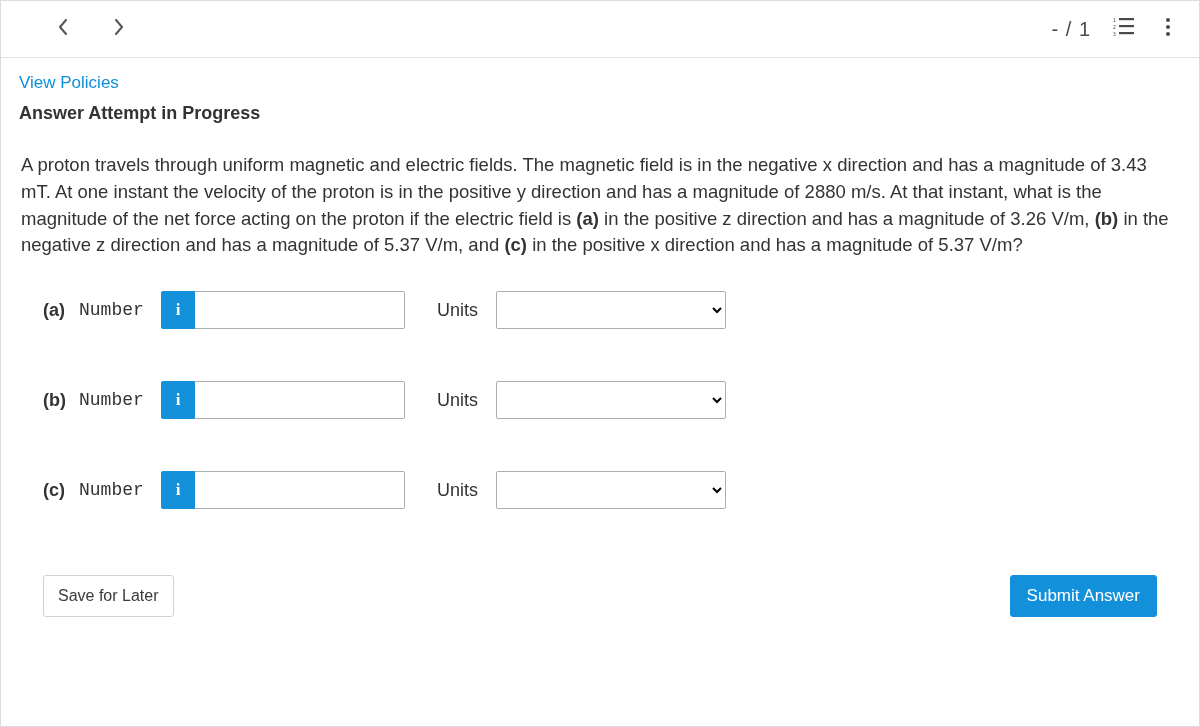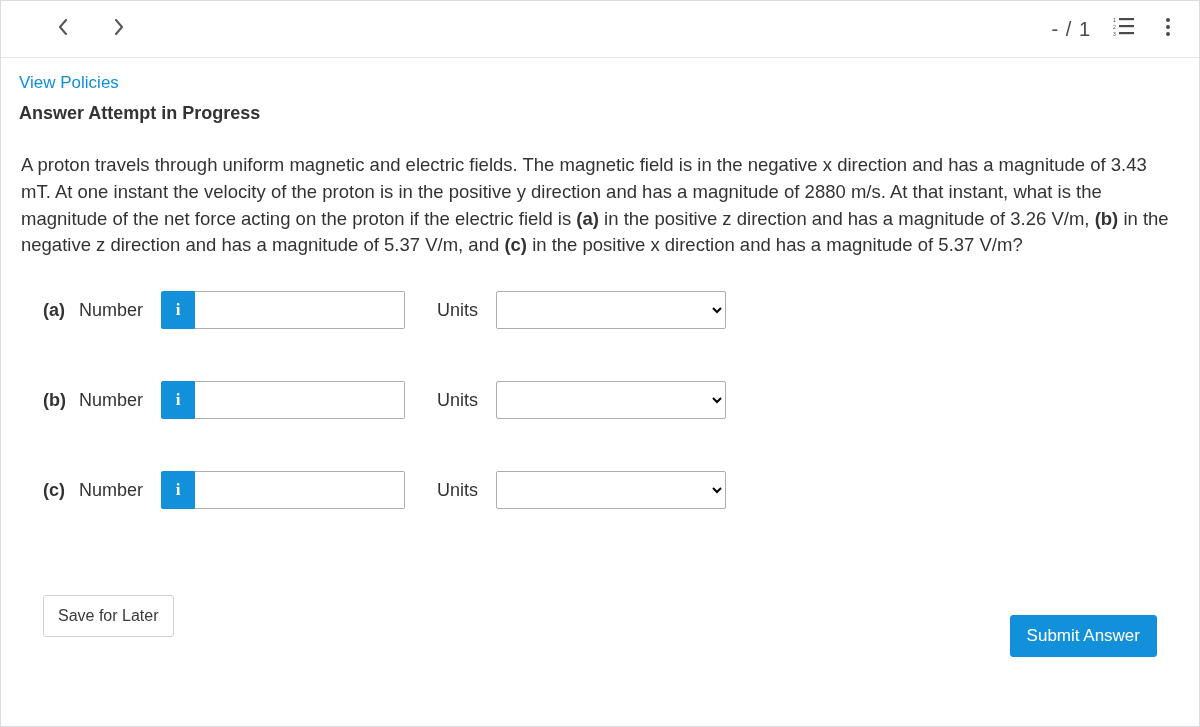--- a/index.html
+++ b/index.html
@@ -101,20 +101,21 @@
   .part-label {
     width: 36px;
     font-size: 18px;
     font-weight: 700;
     color: #333;
   }
   .num-label {
     width: 82px;
     font-size: 18px;
     color: #333;
+    font-family: Liberation Mono, monospace;
   }
   .info-btn {
     width: 34px;
     height: 38px;
     background: #1390da;
     color: #fff;
     display: flex;
     align-items: center;
     justify-content: center;
     border: 1px solid #1390da;
@@ -188,21 +189,20 @@
   }
   .submit-btn {
     height: 42px;
     padding: 0 16px;
     background: #1390da;
     color: #fff;
     border: 1px solid #1390da;
     font-size: 17px;
     cursor: pointer;
     border-radius: 3px;
-    margin-top: 40px;
   }
 </style>
 </head>
 <body>
 
 <div class="page">
 
   <div class="header-bar">
     <div class="nav-arrows">
       <div class="nav-arrow">

